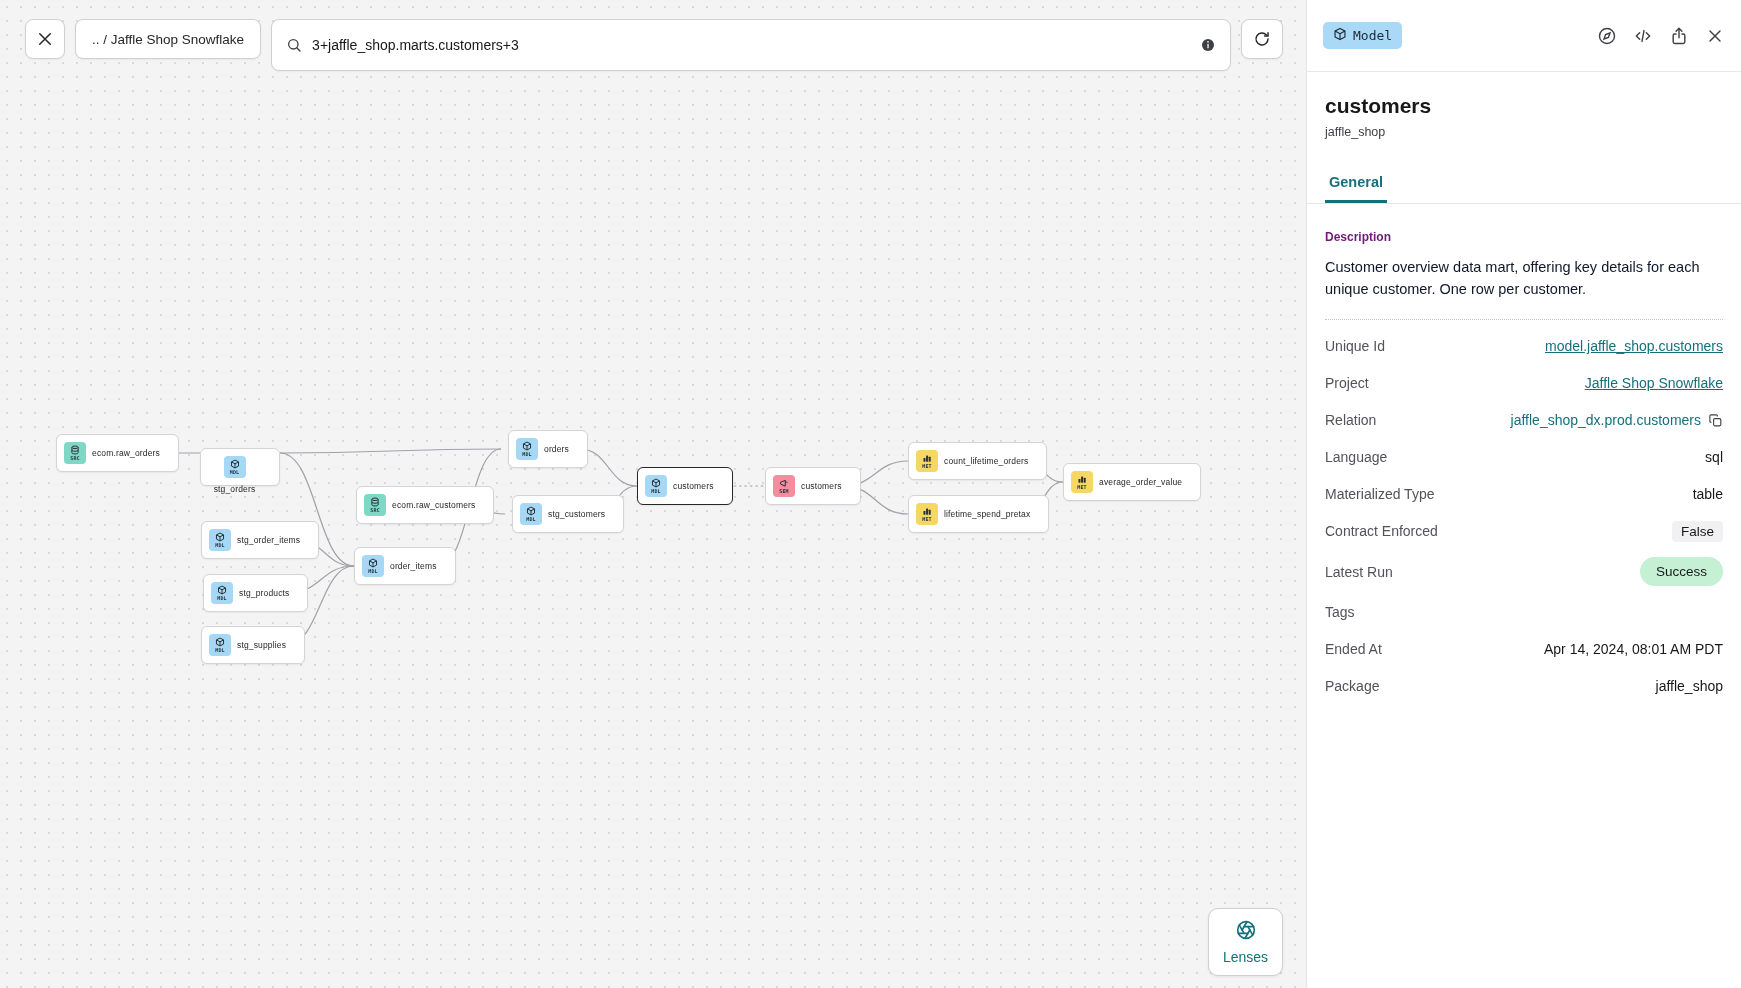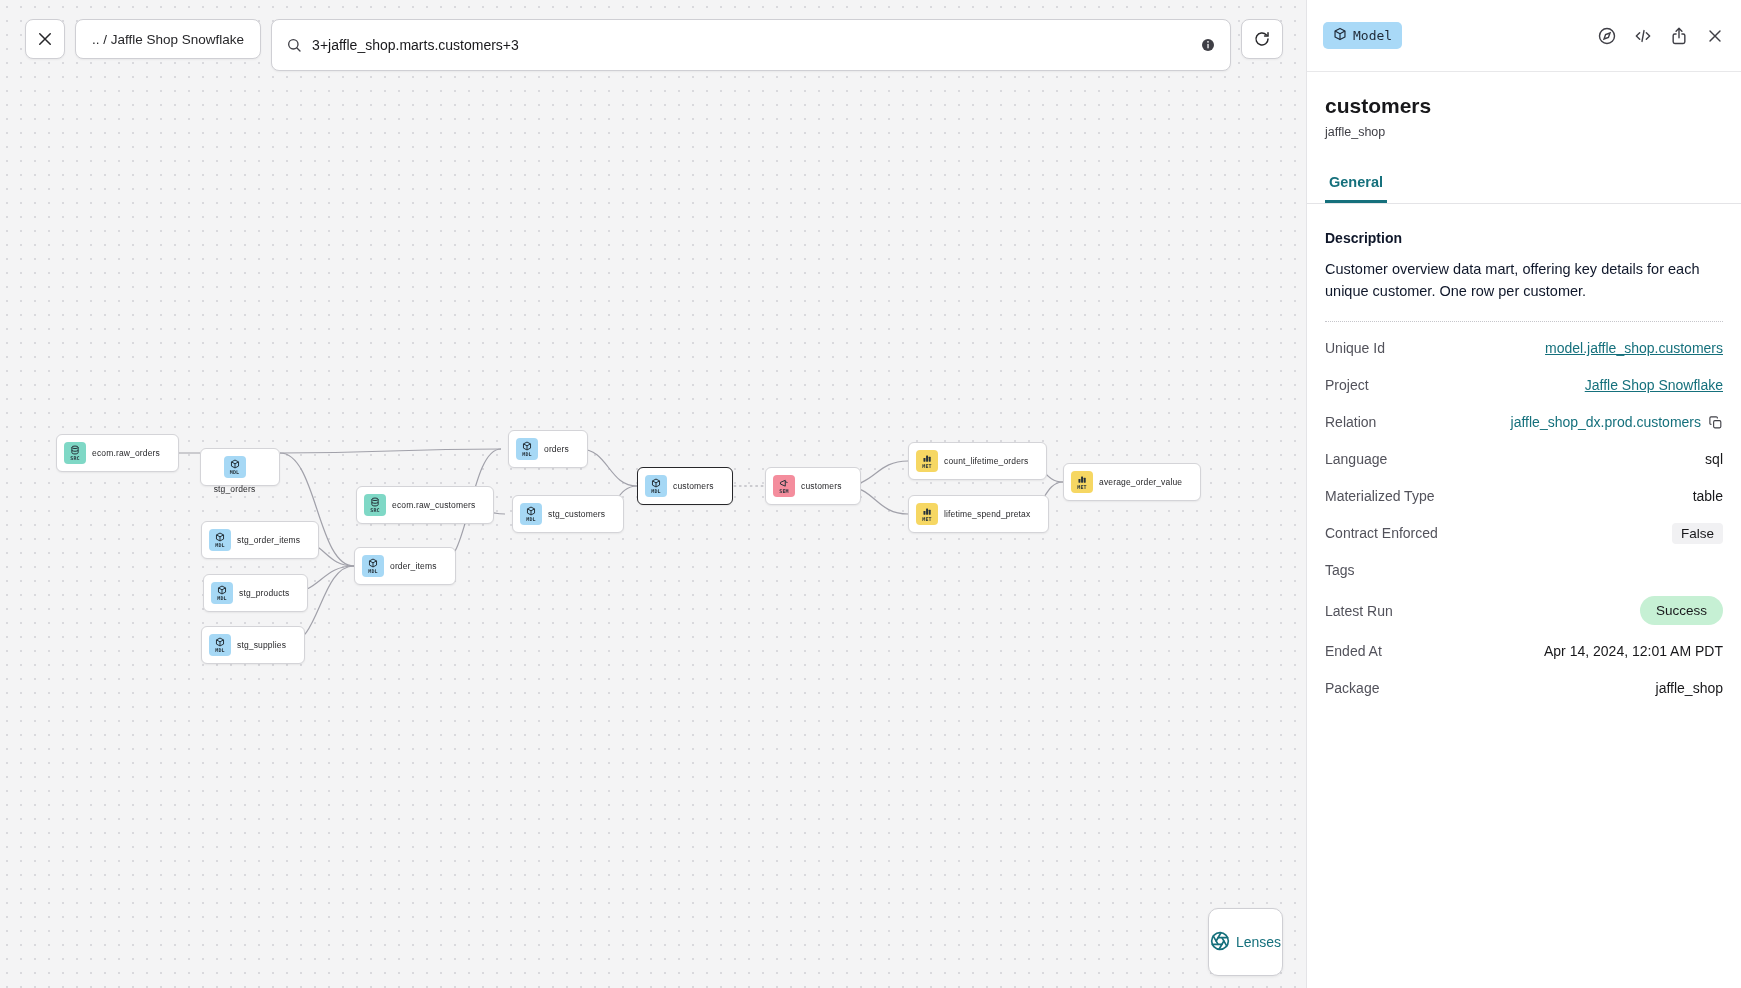--- a/index.html
+++ b/index.html
@@ -35,21 +35,21 @@
     box-shadow:0 1px 2px rgba(0,0,0,.06); cursor:pointer; white-space:nowrap; height:38px; }
   .node.selected { border:1.6px solid #27272a; }
   .node .chip { width:22px; height:22px; border-radius:4px; display:flex; flex-direction:column;
     align-items:center; justify-content:center; flex:0 0 auto; color:#26323a; }
   .node .chip svg { width:10px; height:10px; display:block; }
   .node .chip .k { font-family:"DejaVu Sans Mono", monospace; font-size:5px; font-weight:bold; line-height:6px; letter-spacing:.2px; }
   .node .lbl { font-size:8.5px; letter-spacing:.15px; color:#27272a; }
 
   
   .lenses { position:absolute; left:1208px; top:908px; width:75px; height:68px; background:#fff;
-    border:1px solid #cfcfd4; border-radius:10px; display:flex; flex-direction:row; gap:6px;
+    border:1px solid #cfcfd4; border-radius:10px; display:flex; flex-direction:column; gap:6px;
     align-items:center; justify-content:center; cursor:pointer; color:#15707c;
     box-shadow:0 1px 3px rgba(0,0,0,.07); z-index:5; }
   .lenses svg { width:20px; height:20px; }
   .lenses span { font-size:14px; }
 
   
   .panel { position:absolute; top:0; right:0; width:435px; height:988px; background:#fff;
     border-left:1px solid #e4e4e7; z-index:10; display:flex; flex-direction:column; }
   .p-head { height:72px; display:flex; align-items:center; justify-content:space-between;
     padding:0 16px; border-bottom:1px solid #e8e8ea; }
@@ -60,21 +60,21 @@
   .p-head-icons .hbtn { cursor:pointer; display:flex; }
 
   .p-body { padding:0 18px; flex:1; overflow:hidden; }
   .p-title { font-size:21px; font-weight:bold; color:#18181b; margin-top:22px; }
   .p-sub { font-size:12.5px; color:#3f3f46; margin-top:7px; }
 
   .tabs { margin-top:34px; border-bottom:1px solid #e4e4e7; margin-left:-18px; margin-right:-18px; padding:0 18px; }
   .tab { display:inline-block; font-size:14.5px; font-weight:bold; color:#15707c;
     padding:0 4px 10px 4px; border-bottom:3px solid #15707c; cursor:pointer; }
 
-  .sect-label { margin-top:26px; font-size:14px; font-weight:bold; color:#0f172a; }
+  .sect-label { margin-top:26px; font-size:12px; font-weight:bold; color:#701a75; }
   .desc { margin-top:12px; font-size:14.5px; line-height:1.55; color:#0f172a; }
   .dotted-div { border:none; border-top:1.5px dotted #c6c6cb; margin:18px 0 8px 0; }
 
   .field-row { display:flex; align-items:center; justify-content:space-between; min-height:37px; font-size:14px; }
   .field-row .fl { color:#52525b; }
   .field-row .fv { color:#18181b; text-align:right; }
   .fv.link { color:#15707c; text-decoration:underline; cursor:pointer; }
   .fv.teal { color:#15707c; display:flex; align-items:center; gap:7px; }
   .fv.teal .copy { color:#3f3f46; cursor:pointer; display:flex; }
   .fv.teal .copy svg { width:15px; height:15px; }
@@ -378,31 +378,31 @@
           <span class="fv">sql</span>
         </div>
         <div class="field-row">
           <span class="fl">Materialized Type</span>
           <span class="fv">table</span>
         </div>
         <div class="field-row">
           <span class="fl">Contract Enforced</span>
           <span class="fv badge-gray">False</span>
         </div>
-        <div class="field-row">
-          <span class="fl">Tags</span>
-          <span class="fv"></span>
-        </div>
         <div class="field-row row-tall">
           <span class="fl">Latest Run</span>
           <span class="fv badge-green">Success</span>
         </div>
         <div class="field-row">
+          <span class="fl">Tags</span>
+          <span class="fv"></span>
+        </div>
+        <div class="field-row">
           <span class="fl">Ended At</span>
-          <span class="fv">Apr 14, 2024, 12:01 AM PDT</span>
+          <span class="fv">Apr 14, 2024, 08:01 AM PDT</span>
         </div>
         <div class="field-row">
           <span class="fl">Package</span>
           <span class="fv">jaffle_shop</span>
         </div>
       </div>
   </div>
 </div>
 
 </body></html>

